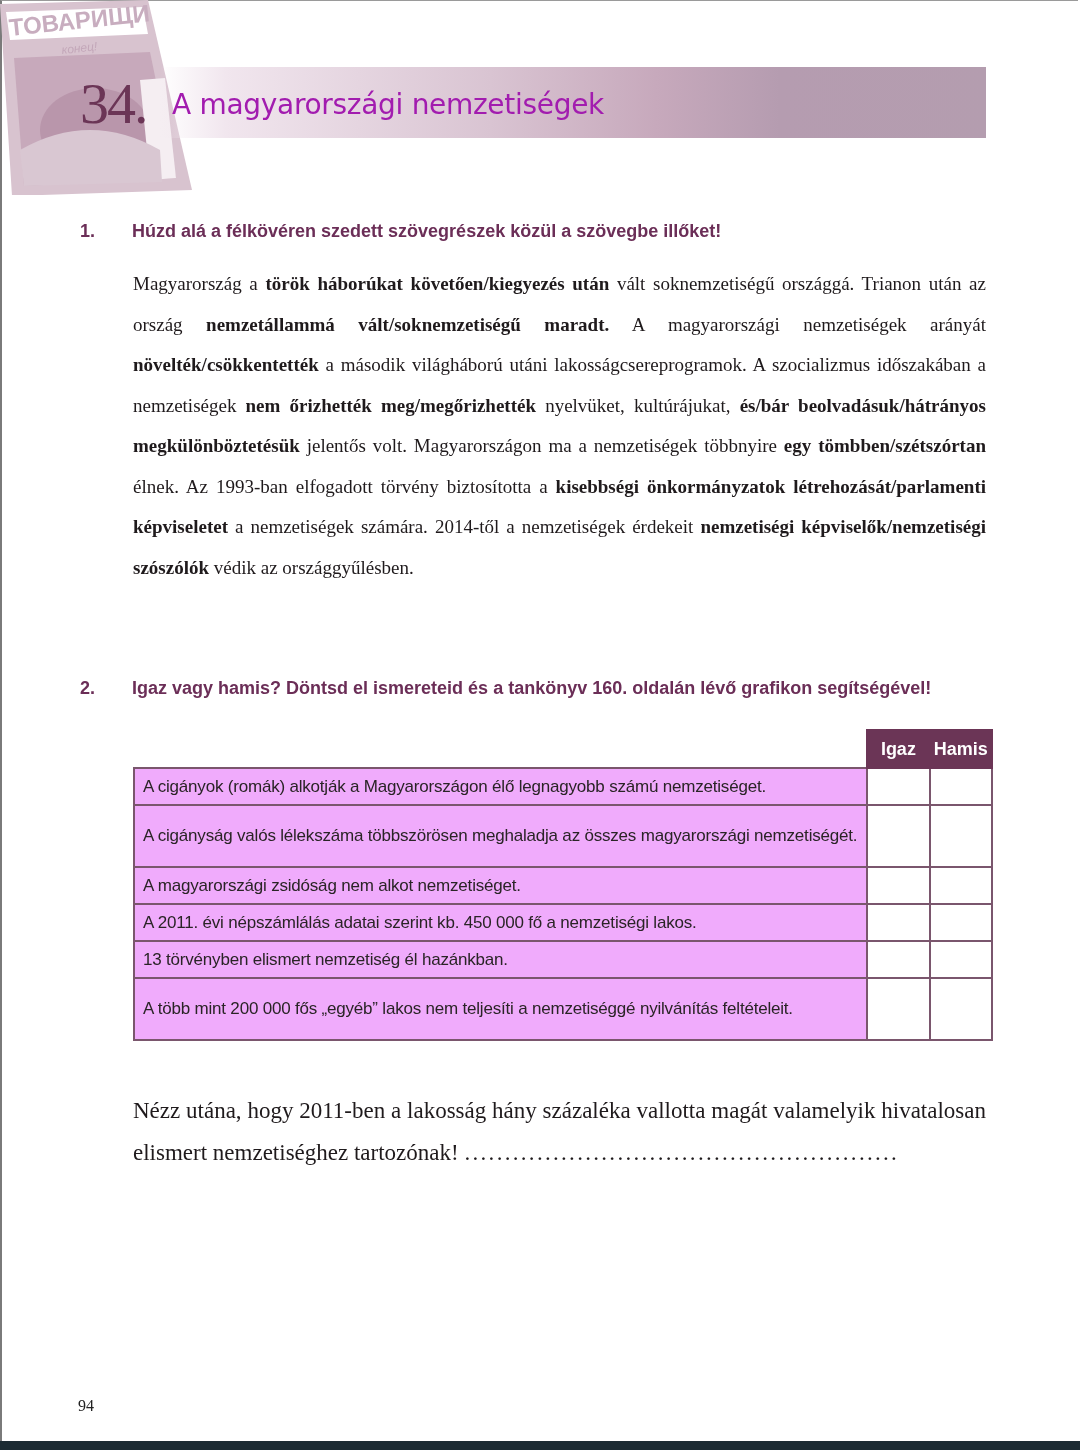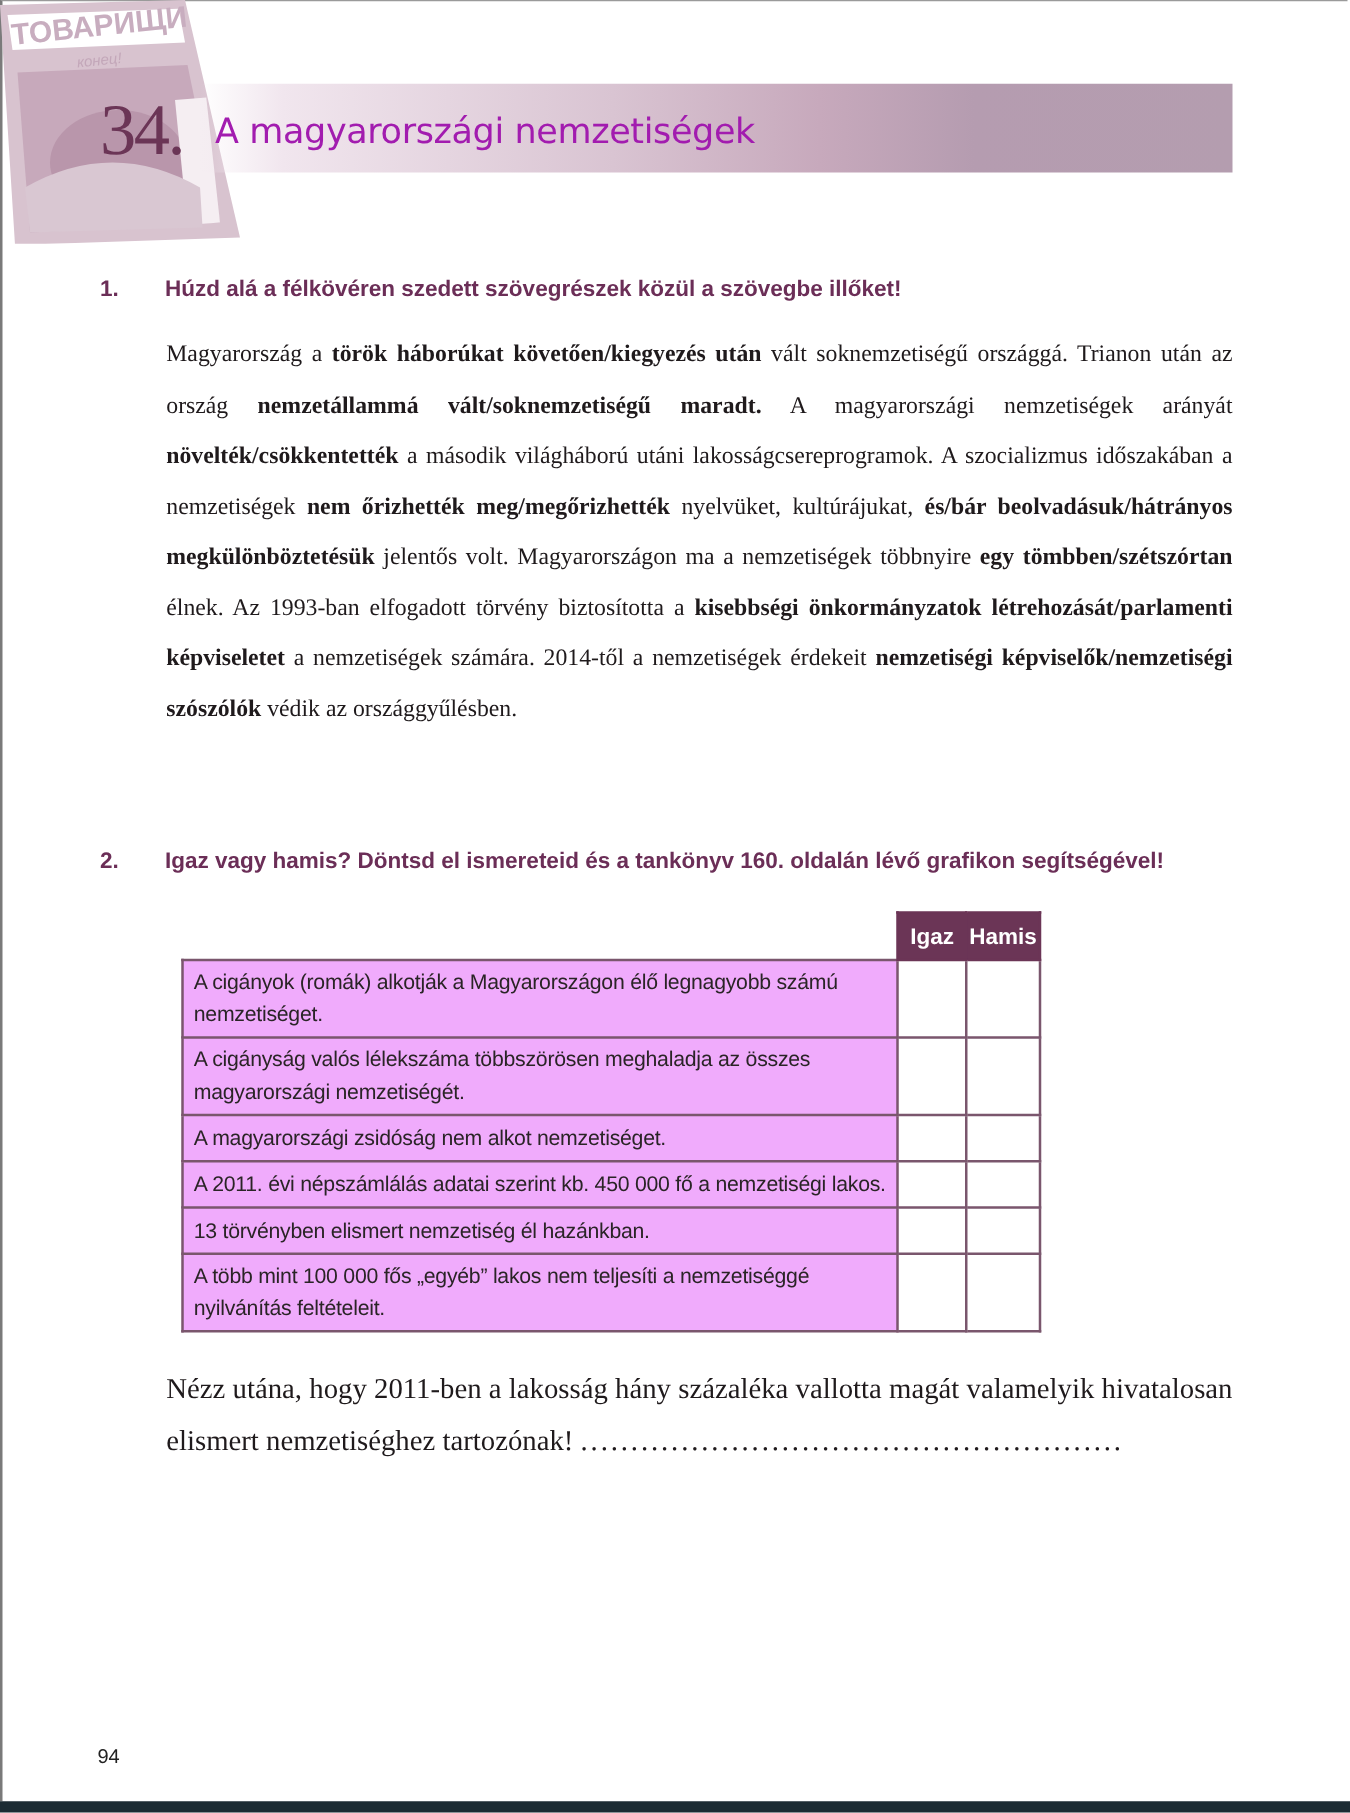--- a/index.html
+++ b/index.html
@@ -96,26 +96,25 @@
       text-align: justify;
       color: #1f1a1c;
     }
     .paragraph b { font-weight: bold; }
 
     
     .tf-table {
       position: absolute;
       left: 133px;
       top: 729px;
-      width: 688px;
+      width: 860px;
       border-collapse: collapse;
       font-family: "Liberation Sans", sans-serif;
       font-size: 17px;
       color: #2a2426;
-      margin-left: 12px;
     }
     .tf-table th {
       background: #6b3556;
       color: #ffffff;
       font-weight: bold;
       font-size: 18px;
       height: 36px;
       border: 2px solid #6b3556;
       border-left: 2px solid #a98aa0;
       padding: 0;
@@ -156,21 +155,21 @@
     }
     .dots {
       display: inline-block;
       letter-spacing: 2.3px;
     }
 
     .page-number {
       position: absolute;
       left: 78px;
       top: 1397px;
-      font-family: Liberation Sans, sans-serif;
+      font-family: Liberation Serif, serif;
       font-size: 16px;
       color: #222;
     }
   </style>
 </head>
 <body>
 
 <div class="page-frame"></div>
 
 <div class="poster">
@@ -228,21 +227,21 @@
       <td class="stmt">A 2011. évi népszámlálás adatai szerint kb. 450 000 fő a nemzetiségi lakos.</td>
       <td class="box"></td>
       <td class="box"></td>
     </tr>
     <tr class="one-line">
       <td class="stmt">13 törvényben elismert nemzetiség él hazánkban.</td>
       <td class="box"></td>
       <td class="box"></td>
     </tr>
     <tr class="two-line">
-      <td class="stmt">A több mint 100 000 fős „egyéb” lakos nem teljesíti a nemzetiséggé nyilvánítás feltételeit.</td>
+      <td class="stmt">A több mint 200 000 fős „egyéb” lakos nem teljesíti a nemzetiséggé nyilvánítás feltételeit.</td>
       <td class="box"></td>
       <td class="box"></td>
     </tr>
   </tbody>
 </table>
 
 <div class="followup">
   <span>Nézz utána, hogy 2011-ben a lakosság hány százaléka vallotta magát valamelyik hivatalosan elismert nemzetiséghez tartozónak!</span>
   <span class="dots">......................................................</span>
 </div>

